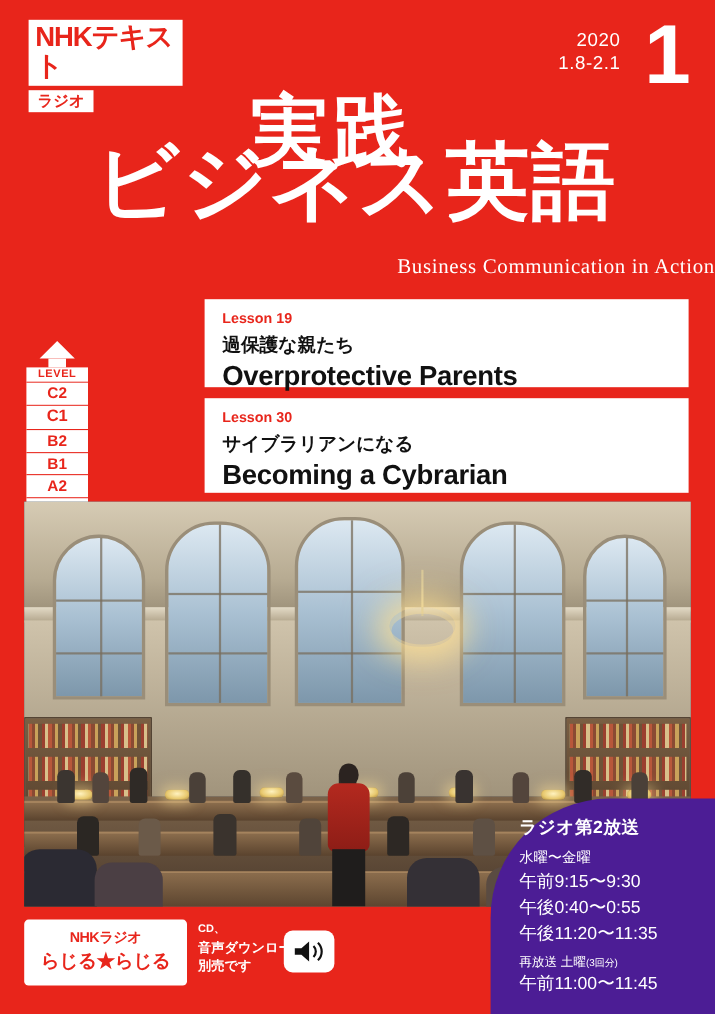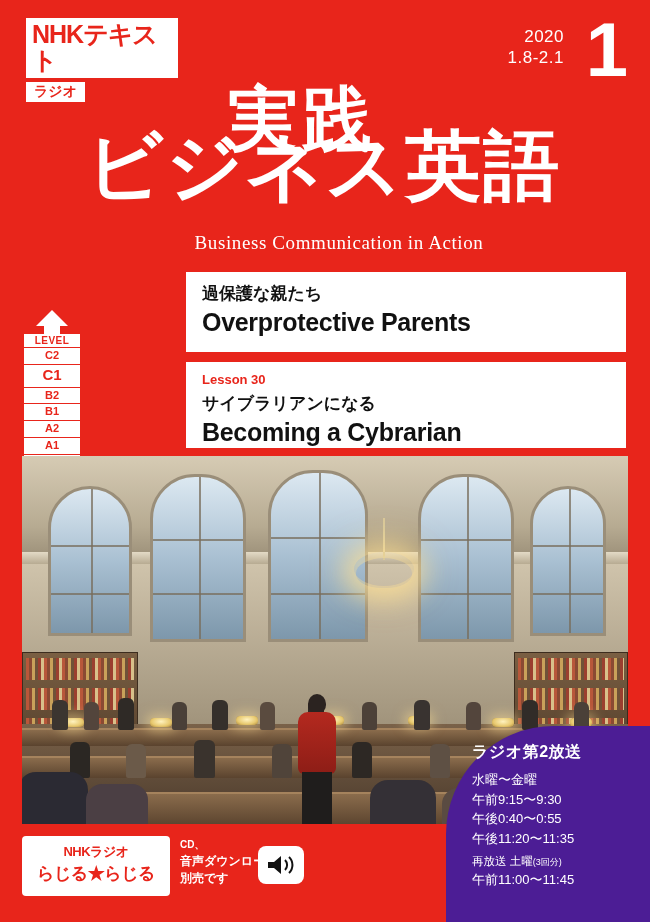--- a/index.html
+++ b/index.html
@@ -26,21 +26,21 @@
     width: 170px;
   }
   .nhk-logo {
     display: block;
     background: #ffffff;
     color: #e8251b;
     font-weight: bold;
     font-size: 25px;
     letter-spacing: -1px;
     padding: 3px 6px 4px 6px;
-    width: 152px;
+    width: 140px;
     box-sizing: border-box;
     text-align: left;
     line-height: 1.05;
   }
   .radio-badge {
     display: inline-block;
     background: #ffffff;
     color: #e8251b;
     font-weight: bold;
     font-size: 14px;
@@ -99,21 +99,21 @@
     font-size: 76px;
     font-weight: bold;
     letter-spacing: 2px;
     line-height: 1;
   }
   .title-en {
     position: absolute;
     left: 0;
     right: 0;
     top: 232px;
-    text-align: center;
+    text-align: right;
     color: #ffffff;
     font-family: "Liberation Serif", serif;
     font-size: 19px;
     letter-spacing: 0.6px;
     margin-left: 28px;
   }
 
   
   .instructor {
     position: absolute;
@@ -161,21 +161,21 @@
     color: #e8251b;
     font-size: 10px;
     font-weight: bold;
     letter-spacing: 0.5px;
     padding: 1px 0 1px 0;
     border-bottom: 1px solid #e8251b;
   }
   .level-row {
     background: #ffffff;
     color: #e8251b;
-    font-size: 11px;
+    font-size: 14px;
     font-weight: bold;
     padding: 1px 0;
     border-bottom: 1px solid #e8251b;
     line-height: 1.25;
   }
   .level-row.current {
     font-size: 15px;
     padding: 1px 0 2px 0;
   }
   .level-row:last-child { border-bottom: none; }
@@ -294,21 +294,21 @@
     font-weight: bold;
     margin: 0 0 7px 0;
     letter-spacing: 0.5px;
   }
   .rb-line-label {
     font-size: 13px;
     margin: 0;
     line-height: 1.5;
   }
   .rb-line-time {
-    font-size: 13px;
+    font-size: 16px;
     margin: 0;
     line-height: 1.5;
   }
   .rb-sub {
     font-size: 11.5px;
     margin: 5px 0 0 0;
     line-height: 1.45;
   }
   .rb-sub .tiny { font-size: 9px; }
 
@@ -399,20 +399,21 @@
     <div class="level-row">C2</div>
     <div class="level-row current">C1</div>
     <div class="level-row">B2</div>
     <div class="level-row">B1</div>
     <div class="level-row">A2</div>
     <div class="level-row">A1</div>
     <div class="level-row">A0</div>
   </div>
 
   <div class="lesson-card one">
+    <p class="lesson-no">Lesson 19</p>
     <p class="lesson-jp">過保護な親たち</p>
     <p class="lesson-en">Overprotective Parents</p>
   </div>
   <div class="lesson-card two">
     <p class="lesson-no">Lesson 30</p>
     <p class="lesson-jp">サイブラリアンになる</p>
     <p class="lesson-en">Becoming a Cybrarian</p>
   </div>
 
   <div class="photo">

